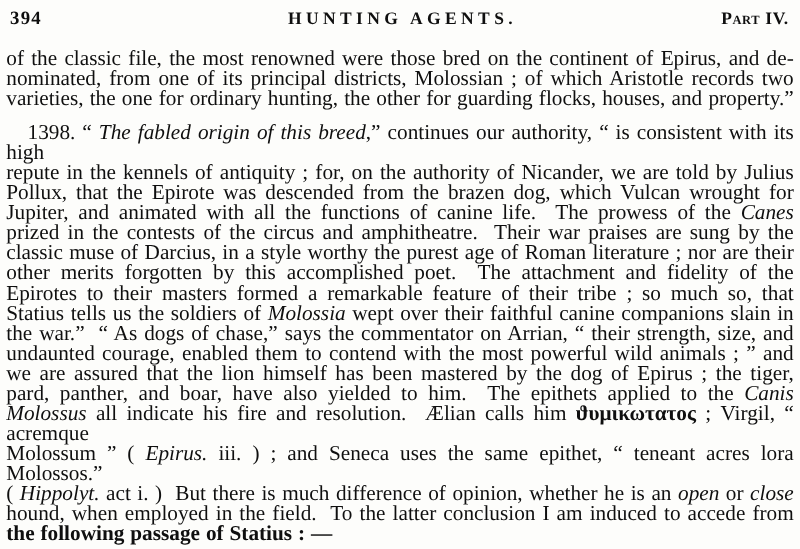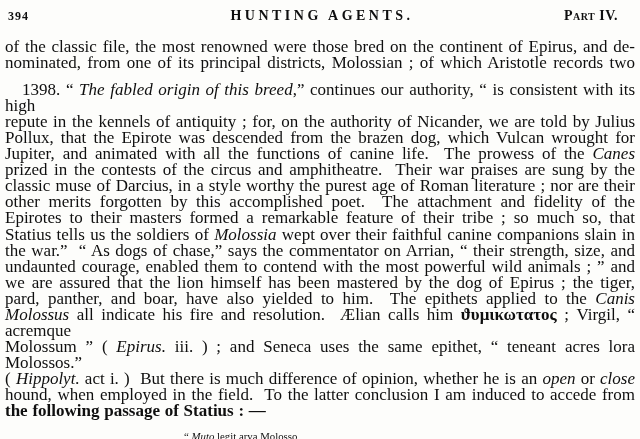--- a/index.html
+++ b/index.html
@@ -16,30 +16,30 @@
     overflow: hidden;
   }
   .header {
     position: relative;
     height: 17px;
     margin: 7px 6px 0 6px;
     font-weight: bold;
   }
   .header .pagenum {
     position: absolute; left: 2px; bottom: 0;
-    font-size: 12px; letter-spacing: 1px;
+    font-size: 15px; letter-spacing: 1px;
   }
   .header .title {
     position: absolute; left: 4px; right: 0; bottom: 0;
     text-align: center;
     font-size: 14px; letter-spacing: 3.5px;
     white-space: nowrap;
   }
   .header .part {
-    position: absolute; right: 16px; bottom: 0;
+    position: absolute; right: 3px; bottom: 0;
     font-size: 14px;
     font-variant: small-caps;
     letter-spacing: 0.5px;
   }
   .body-text {
     margin: 15px 5px 0 5px;
     font-size: 17px;
     line-height: 16.05px;
     word-spacing: 0.5px;
   }
@@ -67,20 +67,21 @@
 
 <div class="page">
   <div class="header">
     <span class="pagenum">394</span>
     <span class="title">HUNTING AGENTS.</span>
     <span class="part">Part IV.</span>
   </div>
   <div class="body-text">
       <div class="line"><span>of the classic file, the most renowned were those bred on the continent of Epirus, and de-</span></div>
       <div class="line"><span>nominated, from one of its principal districts, Molossian ; of which Aristotle records two</span></div>
+      <div class="line"><span>varieties, the one for ordinary hunting, the other for guarding flocks, houses, and property.”</span></div>
       <div class="line indent"><span>1398. “ </span><span class="it">The fabled origin of this breed</span><span>,” continues our authority, “ is consistent with its high</span></div>
       <div class="line"><span>repute in the kennels of antiquity ; for, on the authority of Nicander, we are told by Julius</span></div>
       <div class="line"><span>Pollux, that the Epirote was descended from the brazen dog, which Vulcan wrought for</span></div>
       <div class="line"><span>Jupiter, and animated with all the functions of canine life.&nbsp; The prowess of the </span><span class="it">Canes</span></div>
       <div class="line"><span>prized in the contests of the circus and amphitheatre.&nbsp; Their war praises are sung by the</span></div>
       <div class="line"><span>classic muse of Darcius, in a style worthy the purest age of Roman literature ; nor are their</span></div>
       <div class="line"><span>other merits forgotten by this accomplished poet.&nbsp; The attachment and fidelity of the</span></div>
       <div class="line"><span>Epirotes to their masters formed a remarkable feature of their tribe ; so much so, that</span></div>
       <div class="line"><span>Statius tells us the soldiers of </span><span class="it">Molossia</span><span> wept over their faithful canine companions slain in</span></div>
       <div class="line"><span>the war.”&nbsp; “ As dogs of chase,” says the commentator on Arrian, “ their strength, size, and</span></div>

